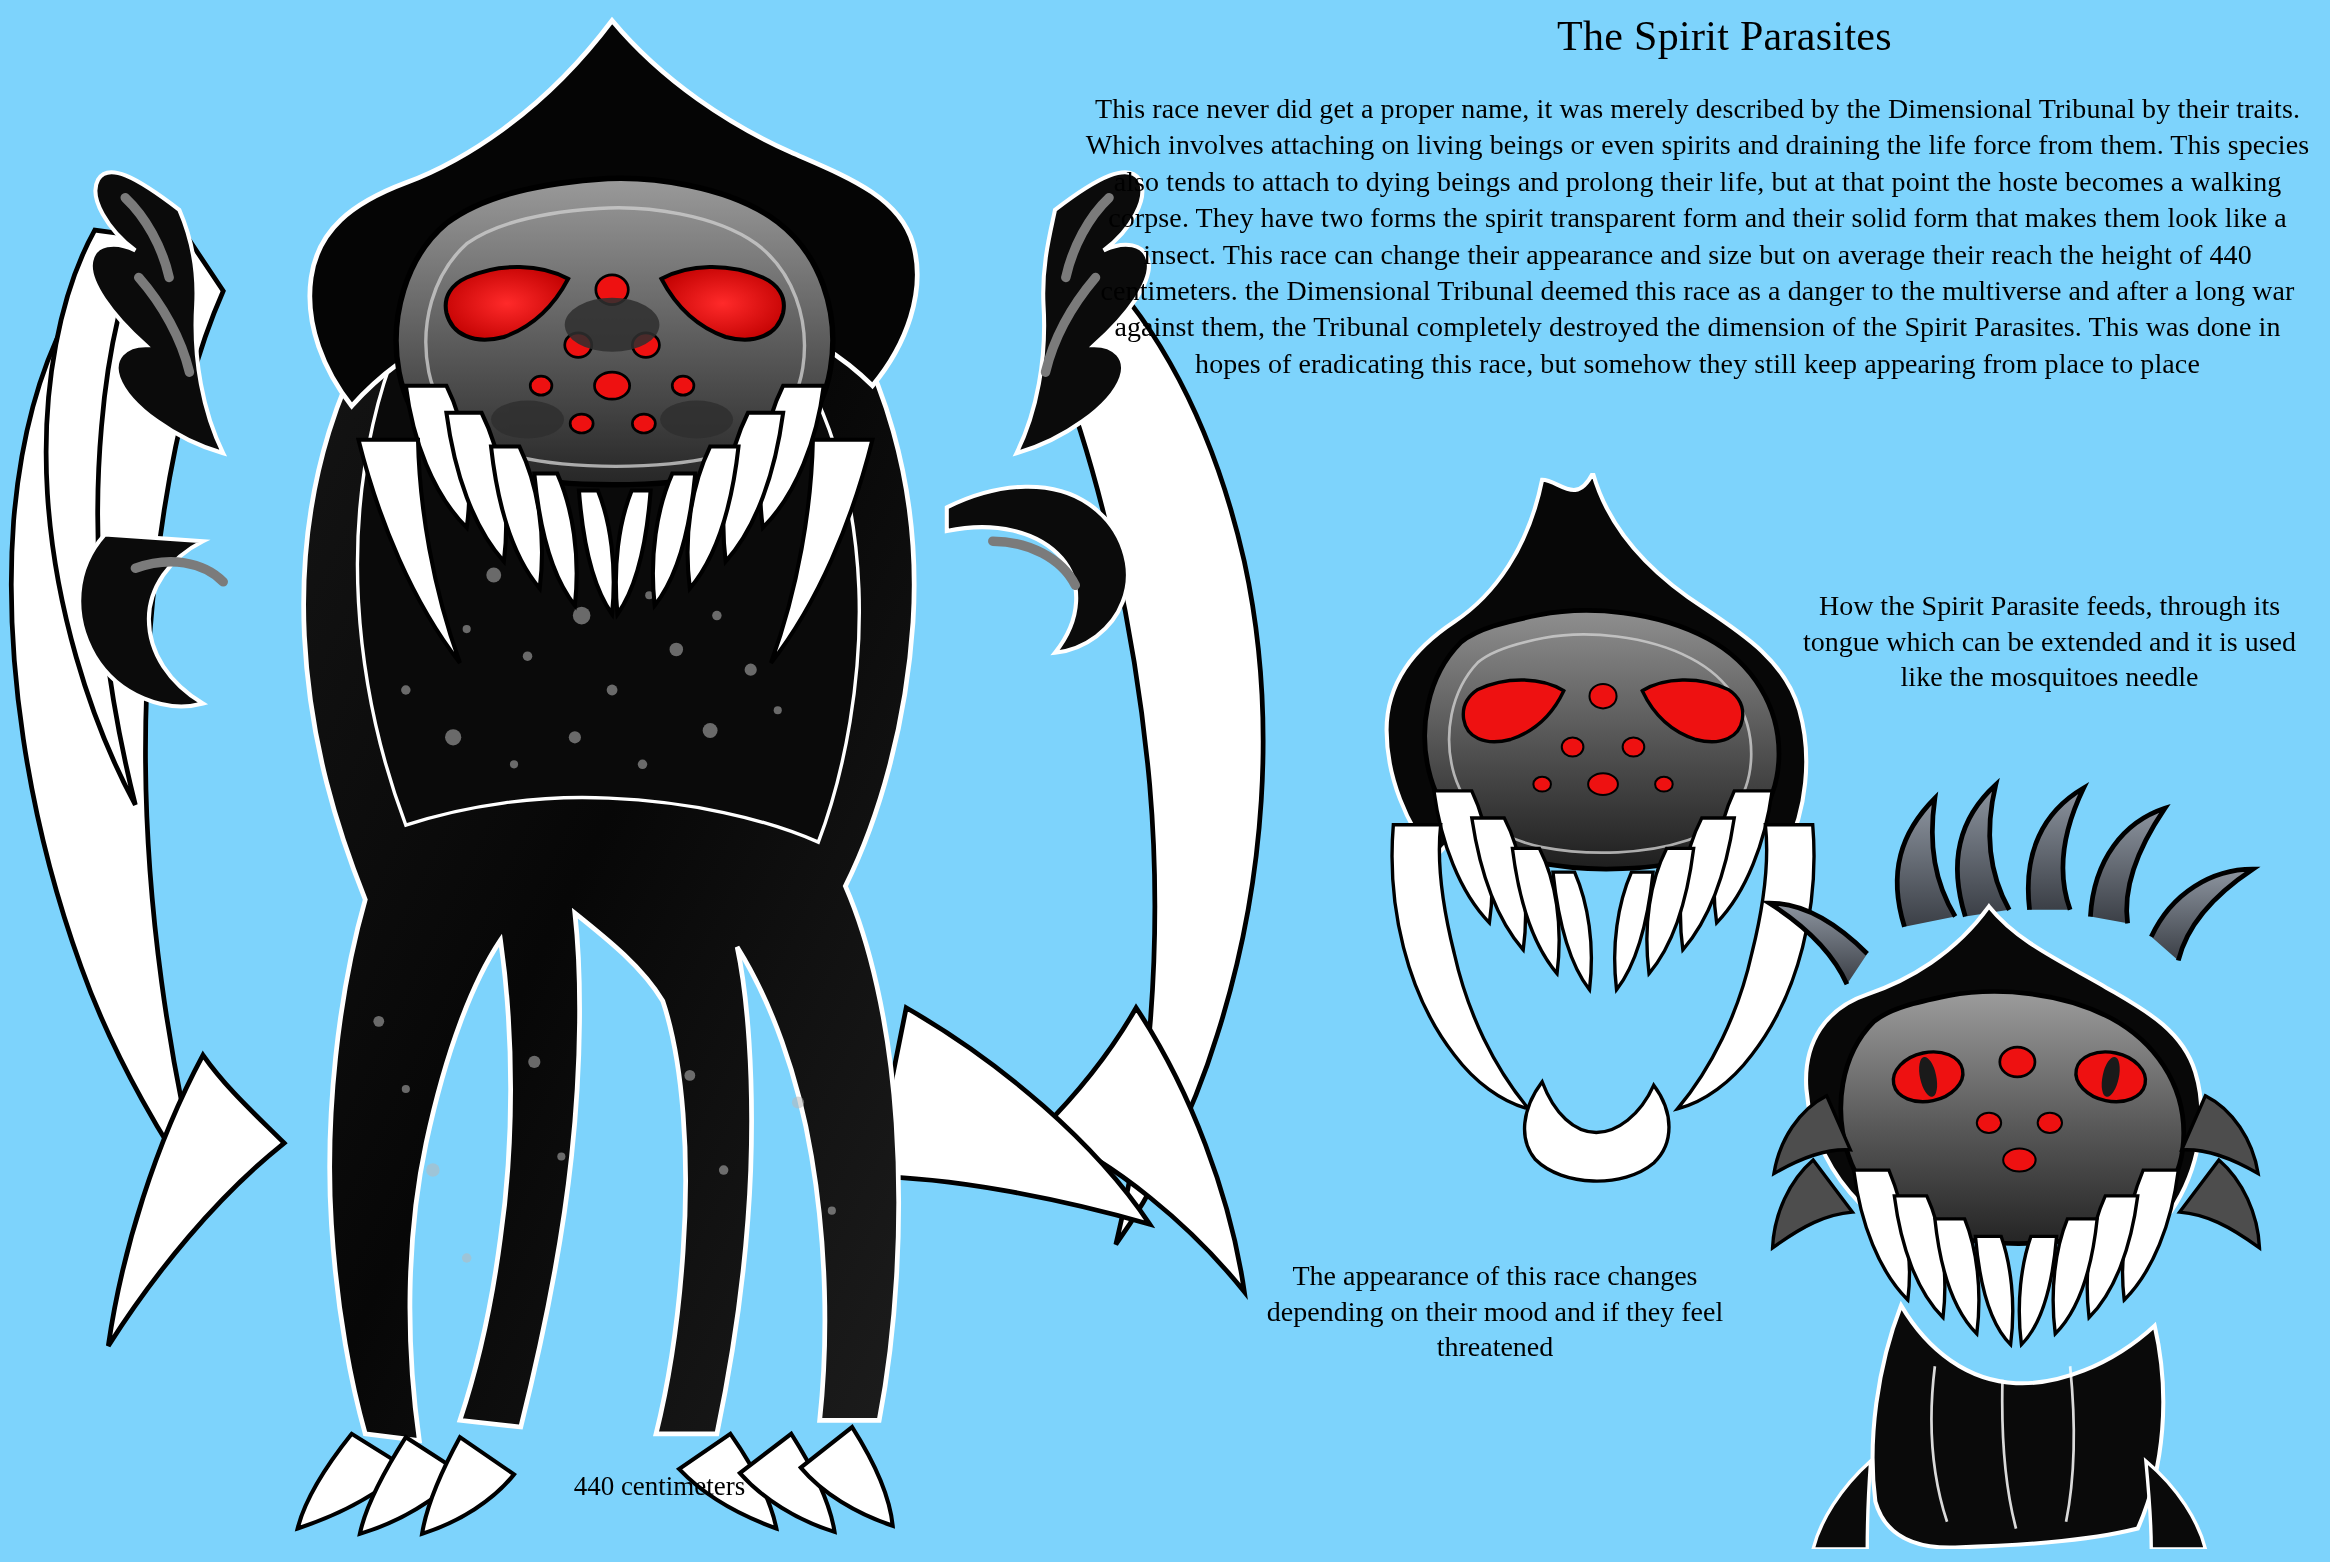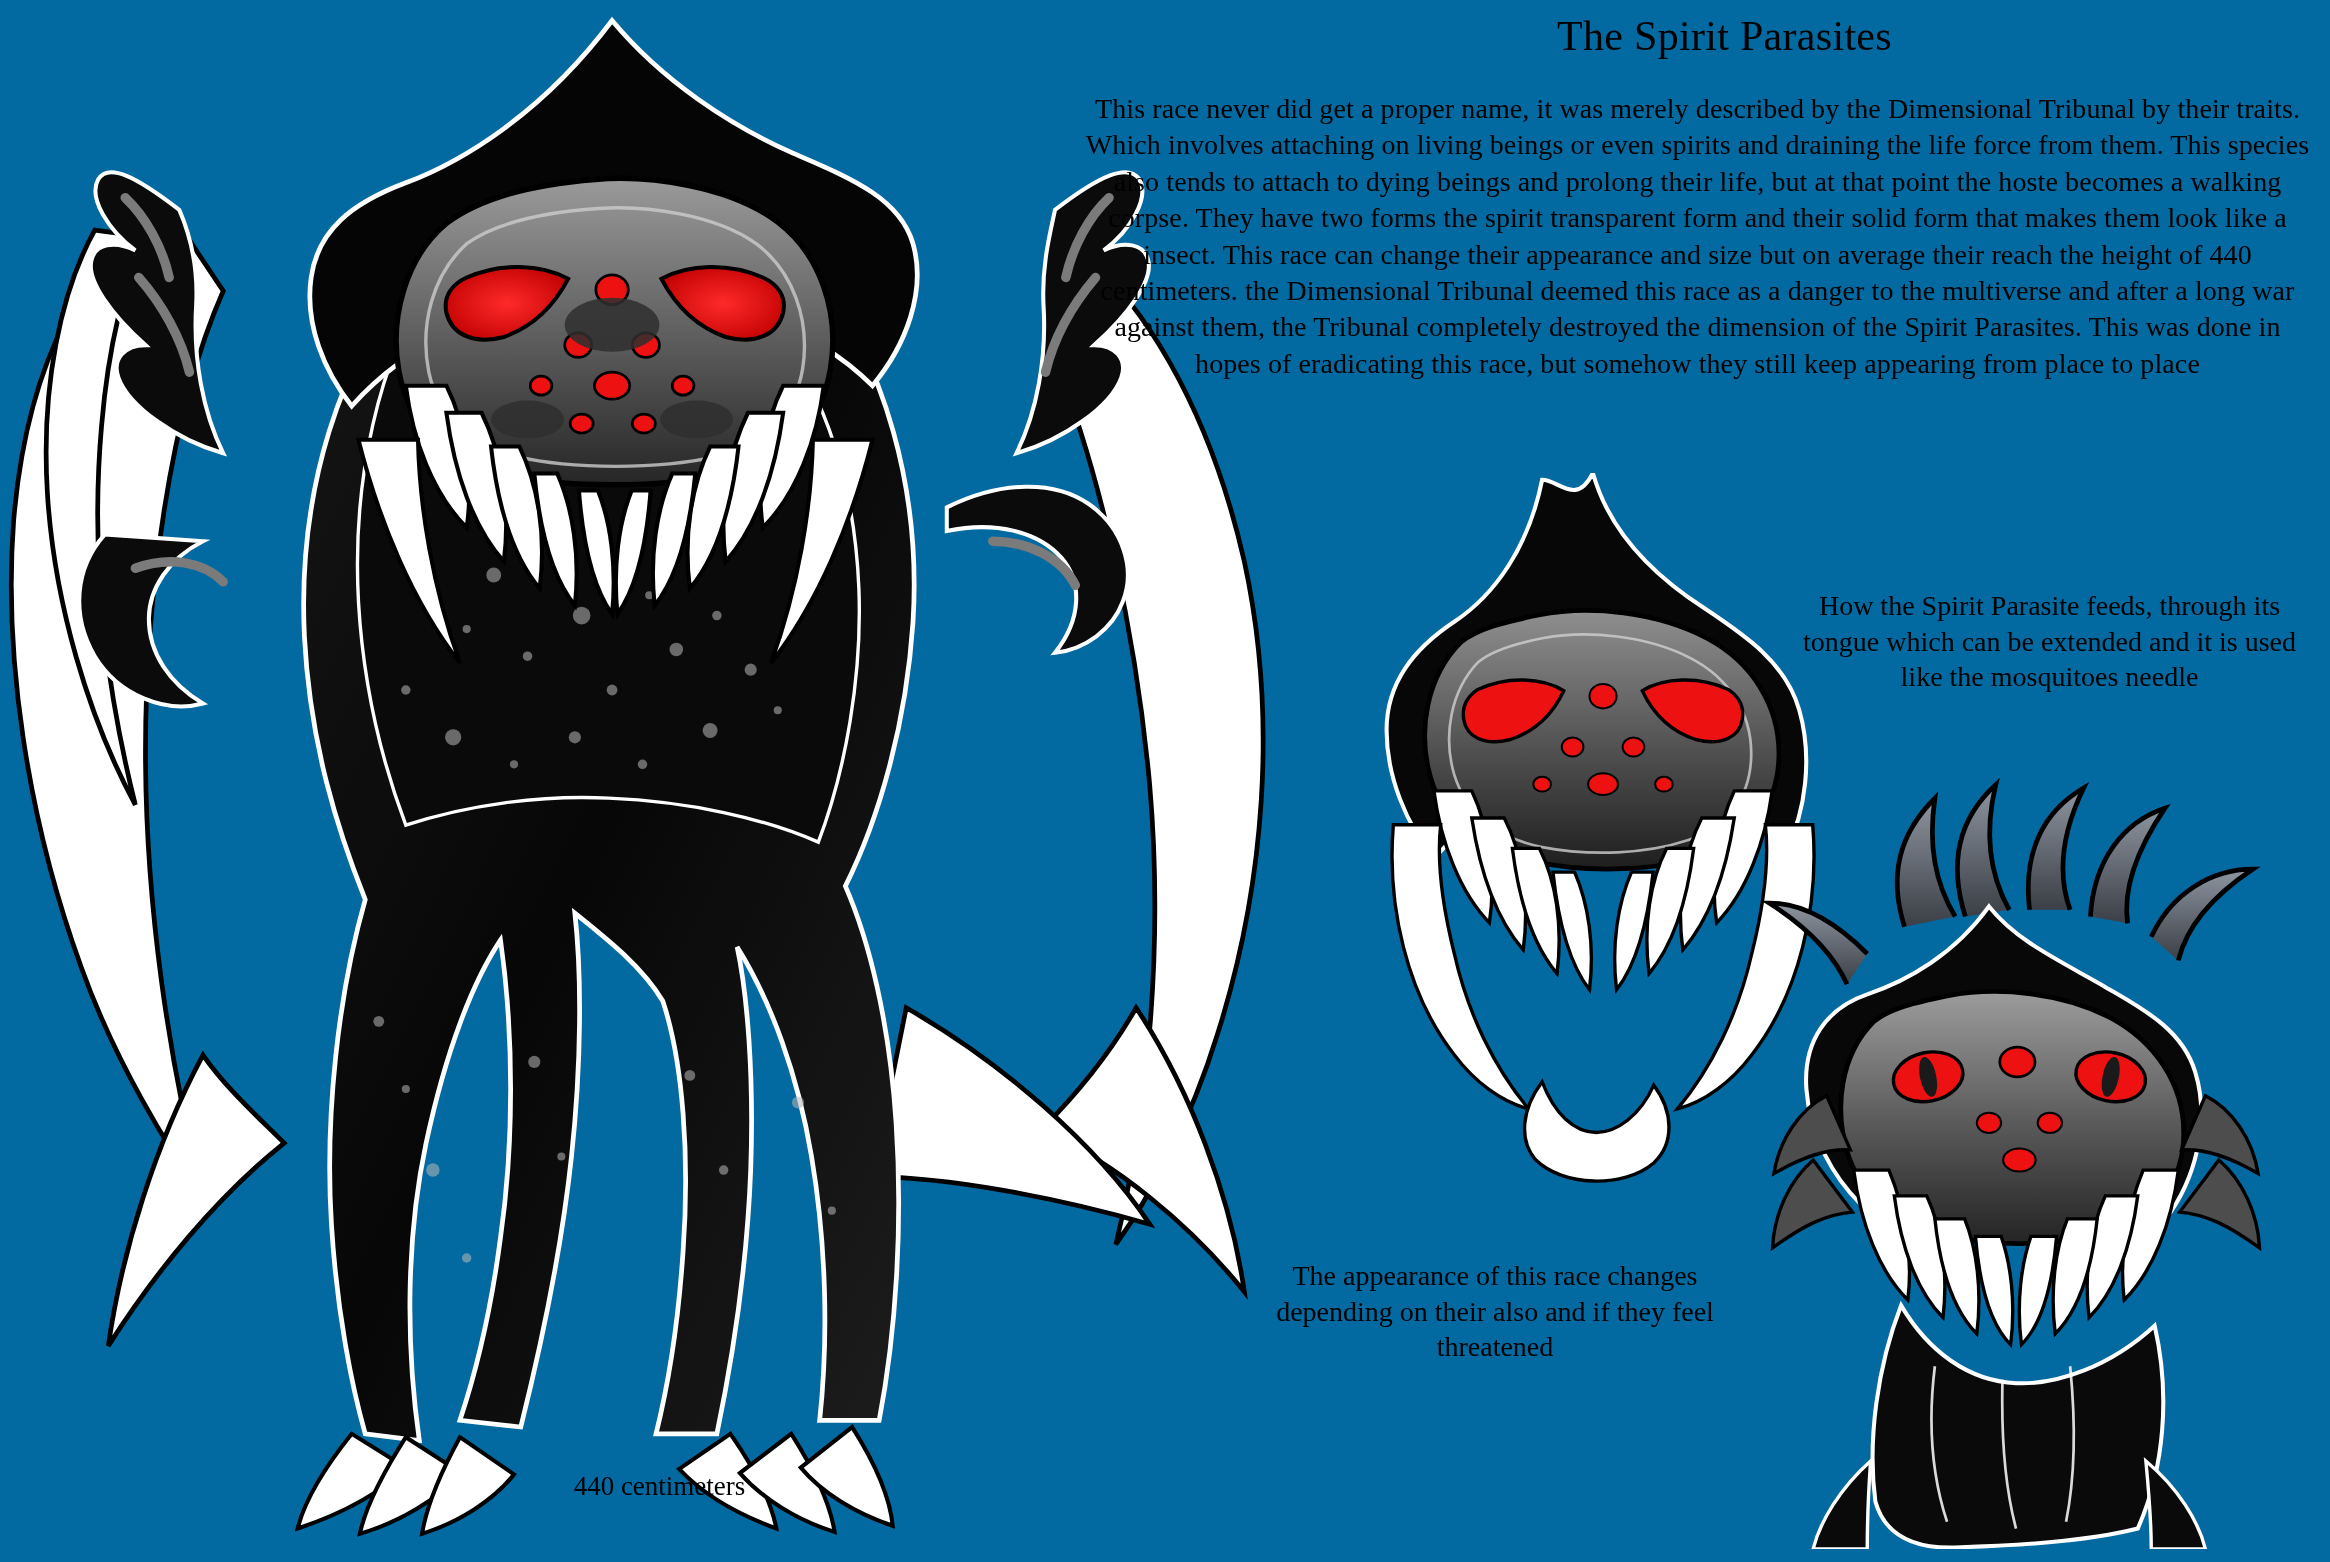--- a/index.html
+++ b/index.html
@@ -12,21 +12,21 @@
     height: 1563px;
     position: relative;
     overflow: hidden;
     font-family: "Liberation Serif", serif;
     color: #000000;
   }
 
   .canvas {
     position: absolute;
     inset: 0;
-    background: #0369a1;
+    background: #7dd3fc;
   }
 
   
   #title {
     position: absolute;
     left: 1136px;
     top: 13.5px;
     width: 1177px;
     text-align: center;
     font-size: 42px;
@@ -344,18 +344,18 @@
       </g>
     </svg>
   </div>
 
   <div id="title">The Spirit Parasites</div>
 
   <div id="intro-paragraph">This race never did get a proper name, it was merely described by the Dimensional Tribunal by their traits. Which involves attaching on living beings or even spirits and draining the life force from them. This species also tends to attach to dying beings and prolong their life, but at that point the hoste becomes a walking corpse. They have two forms the spirit transparent form and their solid form that makes them look like a insect. This race can change their appearance and size but on average their reach the height of 440 centimeters. the Dimensional Tribunal deemed this race as a danger to the multiverse and after a long war against them, the Tribunal completely destroyed the dimension of the Spirit Parasites.  This was done in hopes of eradicating this race, but somehow they still keep appearing from place to place</div>
 
   <div id="feed-note">How the Spirit Parasite feeds, through its tongue which can be extended and it is used like the mosquitoes needle</div>
 
-  <div id="mood-note">The appearance of this race changes depending on their also and if they feel threatened</div>
+  <div id="mood-note">The appearance of this race changes depending on their mood and if they feel threatened</div>
 
   <div id="height-label">440 centimeters</div>
 
 </div>
 
 
 </body></html>

